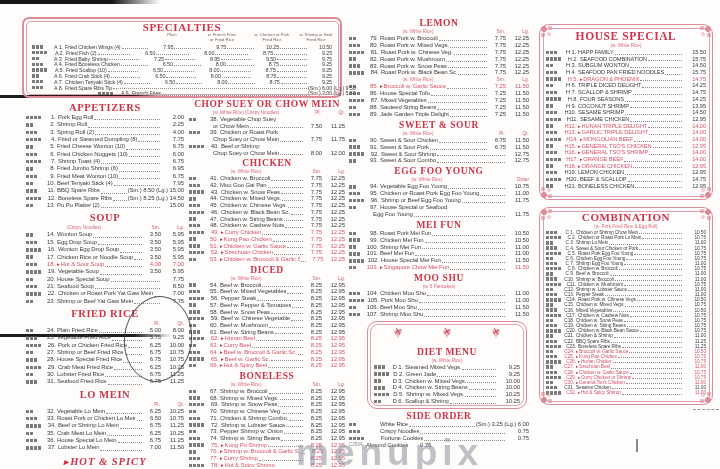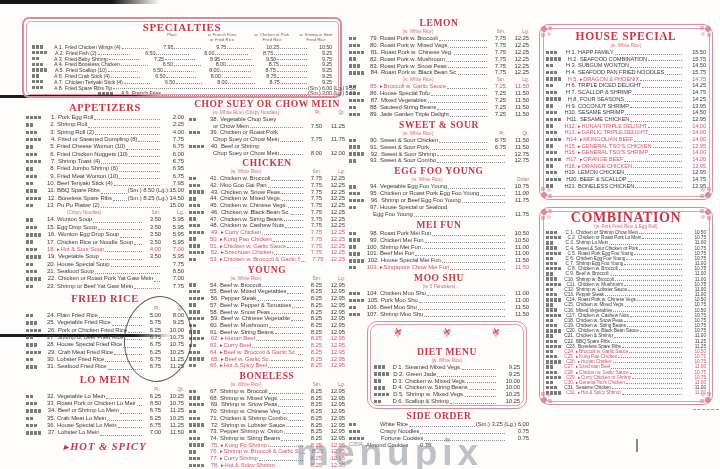--- a/index.html
+++ b/index.html
@@ -90,21 +90,21 @@
   .fig .x{position:absolute;left:0;right:0;top:2px;text-align:center;color:#c2485c;font-size:10px;transform:rotate(12deg);}
   .dietbox .sec-title{margin-top:0;}
 
   
   .fancybox{position:absolute;left:2px;right:4px;border:1.5px solid #dd8b97;border-radius:10px;
             padding:4px 6px 0;box-sizing:border-box;background:#fffdfd;}
   .fancybox::before{content:"";position:absolute;inset:2.5px;border:1px solid #e4a0aa;border-radius:7px;pointer-events:none;}
   .housebox{top:24px;height:176px;}
   .combobox{top:207px;height:198px;}
   .housebox .sec-title{font-size:11.5px;line-height:12px;margin:1px 0 0;}
-  .combobox .sec-title{font-size:14px;line-height:11px;margin:0;}
+  .combobox .sec-title{font-size:11px;line-height:11px;margin:0;}
   .corner{position:absolute;width:15px;height:15px;z-index:2;
     background:
       radial-gradient(circle at 3px 3px, rgba(217,128,142,.9) 0 2.6px, rgba(217,128,142,0) 3.2px),
       radial-gradient(circle at 9px 2px, rgba(217,128,142,.55) 0 2px, rgba(217,128,142,0) 2.6px),
       radial-gradient(circle at 2px 9px, rgba(217,128,142,.55) 0 2px, rgba(217,128,142,0) 2.6px),
       radial-gradient(circle at 8px 8px, rgba(230,160,170,.5) 0 1.6px, rgba(230,160,170,0) 2.2px);}
   .c-tl{left:1px;top:1px;}
   .c-tr{right:1px;top:1px;transform:scaleX(-1);}
   .c-bl{left:1px;bottom:1px;transform:scaleY(-1);}
   .c-br{right:1px;bottom:1px;transform:scale(-1,-1);}
@@ -412,20 +412,21 @@
             <i class="sq"></i>
             <i class="sq"></i>
           </span>
           <span class="num">13.</span>
           <span class="nm">Pu Pu Platter (2)</span>
           <span class="ldr"></span>
           <span class="p p2">15.00</span>
         </div>
       </section>
     <section class="sec">
+        <div class="sec-title">SOUP</div>
         <div class="subrow">
           <span class="sub">(Crispy Noodles)</span>
           <span class="colh colh0">Sm.</span>
           <span class="colh colh1">Lg.</span>
         </div>
         <div class="row">
           <span class="cjk">
             <i class="sq"></i>
             <i class="sq"></i>
           </span>
@@ -949,21 +950,21 @@
           </span>
           <span class="num">53.</span>
           <span class="pep">▸</span>
           <span class="nm">Chicken w. Broccoli &amp; Garlic Sc.</span>
           <span class="ldr"></span>
           <span class="p p1">7.75</span>
           <span class="p p2">12.25</span>
         </div>
       </section>
     <section class="sec">
-        <div class="sec-title">YOUNG</div>
+        <div class="sec-title">DICED</div>
         <div class="subrow">
           <span class="sub">(w. White Rice)</span>
           <span class="colh colh0">Sm.</span>
           <span class="colh colh1">Lg.</span>
         </div>
         <div class="row">
           <span class="cjk">
             <i class="sq"></i>
             <i class="sq"></i>
           </span>

